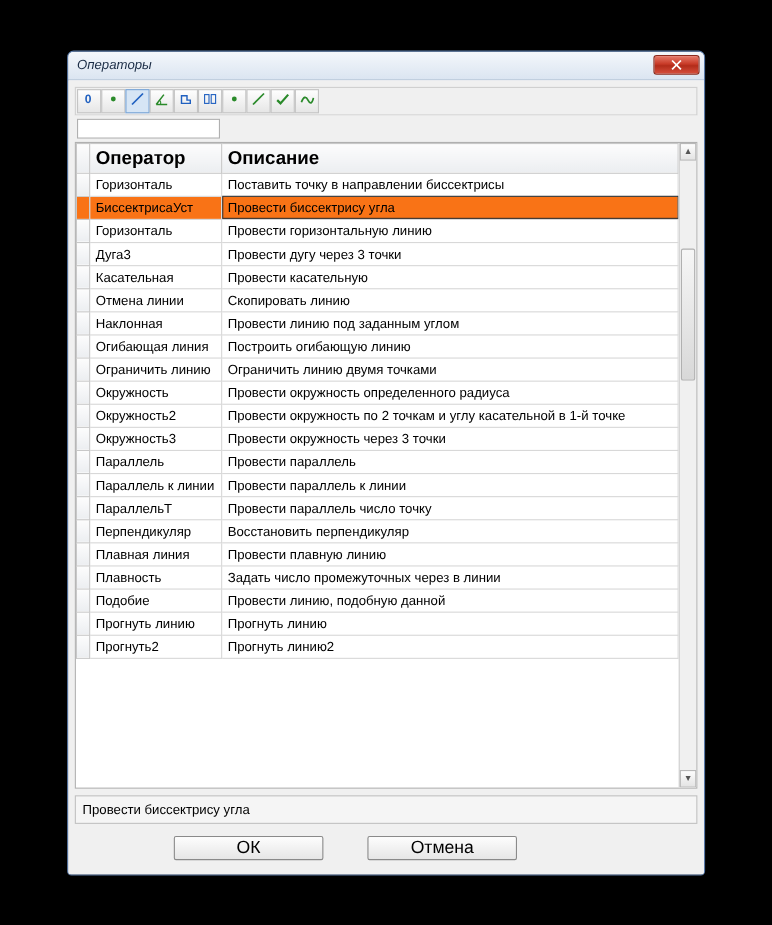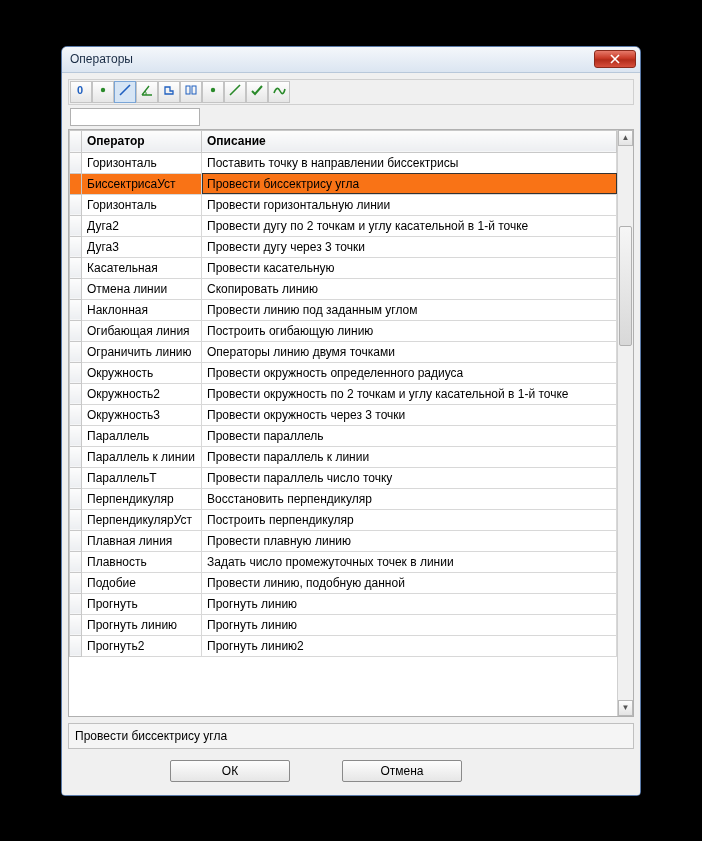--- a/index.html
+++ b/index.html
@@ -26,21 +26,21 @@
   }
   .titlebar {
     height: 26px;
     background: linear-gradient(#f4f7fb, #dbe5f1);
     border-bottom: 1px solid #b8c8da;
     display: flex;
     align-items: center;
     padding: 0 4px 0 8px;
     color: #1a2c45;
   }
-  .titlebar .title { flex: 1; font-size: 12px; }
+  .titlebar .title { flex: 1; font-size: 12px; font-style: italic; }
   .close-btn {
     width: 42px; height: 18px;
     background: linear-gradient(#e67a6a, #c83a27 45%, #b22c1a 55%, #d64f3c);
     border: 1px solid #8a2a1c;
     border-radius: 3px;
     display:flex;align-items:center;justify-content:center;
     color:#fff;font-weight:bold;font-size:11px;
     cursor:pointer;
   }
   .client {
@@ -96,21 +96,21 @@
     flex:1;
     overflow:hidden;
   }
   table { border-collapse:collapse; width:100%; table-layout:fixed; }
   th {
     background:linear-gradient(#fdfdfd,#eceef1);
     border:1px solid #c8c8c8;
     font-weight:bold;
     text-align:left;
     padding:3px 5px;
-    font-size:12px;
+    font-size:17px;
     height:22px;
     margin-top:48px;
   }
   td {
     border:1px solid #d8d8d8;
     padding:2px 5px;
     font-size:12px;
     height:21px;
     white-space:nowrap;
     overflow:hidden;
@@ -146,25 +146,25 @@
     border:1px solid #c0c0c0;
     background:#f5f5f5;
     display:flex;align-items:center;
     padding:0 6px;font-size:12px;
   }
   .buttons {
     height:40px;display:flex;align-items:center;gap:40px;
     padding:8px 0 4px 90px;
   }
   .btn {
-    width:120px;height:22px;
+    width:136px;height:22px;
     background:linear-gradient(#fdfdfd,#e6e6e6);
     border:1px solid #8a8a8a;border-radius:2px;
-    font-size:12px;cursor:pointer;
-    display:flex;align-items:center;justify-content:center;margin-left:12px;
+    font-size:16px;cursor:pointer;
+    display:flex;align-items:center;justify-content:center;
   }
 </style>
 </head>
 <body>
 
 <div class="window">
   <div class="titlebar">
     <div class="title">Операторы</div>
     <div class="close-btn">
       <svg viewBox="0 0 10 10" width="10" height="10">
@@ -247,26 +247,21 @@
                 <td class="desc-cell">Поставить точку в направлении биссектрисы</td>
               </tr>
               <tr class="selected">
                 <td class="rowhdr"></td>
                 <td class="col-op">БиссектрисаУст</td>
                 <td class="desc-cell">Провести биссектрису угла</td>
               </tr>
               <tr>
                 <td class="rowhdr"></td>
                 <td class="col-op">Горизонталь</td>
-                <td class="desc-cell">Провести горизонтальную линии</td>
-              </tr>
-              <tr>
-                <td class="rowhdr"></td>
-                <td class="col-op">Дуга2</td>
-                <td class="desc-cell">Провести дугу по 2 точкам и углу касательной в 1-й точке</td>
+                <td class="desc-cell">Провести горизонтальную линию</td>
               </tr>
               <tr>
                 <td class="rowhdr"></td>
                 <td class="col-op">Дуга3</td>
                 <td class="desc-cell">Провести дугу через 3 точки</td>
               </tr>
               <tr>
                 <td class="rowhdr"></td>
                 <td class="col-op">Касательная</td>
                 <td class="desc-cell">Провести касательную</td>
@@ -282,21 +277,21 @@
                 <td class="desc-cell">Провести линию под заданным углом</td>
               </tr>
               <tr>
                 <td class="rowhdr"></td>
                 <td class="col-op">Огибающая линия</td>
                 <td class="desc-cell">Построить огибающую линию</td>
               </tr>
               <tr>
                 <td class="rowhdr"></td>
                 <td class="col-op">Ограничить линию</td>
-                <td class="desc-cell">Операторы линию двумя точками</td>
+                <td class="desc-cell">Ограничить линию двумя точками</td>
               </tr>
               <tr>
                 <td class="rowhdr"></td>
                 <td class="col-op">Окружность</td>
                 <td class="desc-cell">Провести окружность определенного радиуса</td>
               </tr>
               <tr>
                 <td class="rowhdr"></td>
                 <td class="col-op">Окружность2</td>
                 <td class="desc-cell">Провести окружность по 2 точкам и углу касательной в 1-й точке</td>
@@ -321,42 +316,32 @@
                 <td class="col-op">ПараллельТ</td>
                 <td class="desc-cell">Провести параллель число точку</td>
               </tr>
               <tr>
                 <td class="rowhdr"></td>
                 <td class="col-op">Перпендикуляр</td>
                 <td class="desc-cell">Восстановить перпендикуляр</td>
               </tr>
               <tr>
                 <td class="rowhdr"></td>
-                <td class="col-op">ПерпендикулярУст</td>
-                <td class="desc-cell">Построить перпендикуляр</td>
-              </tr>
-              <tr>
-                <td class="rowhdr"></td>
                 <td class="col-op">Плавная линия</td>
                 <td class="desc-cell">Провести плавную линию</td>
               </tr>
               <tr>
                 <td class="rowhdr"></td>
                 <td class="col-op">Плавность</td>
-                <td class="desc-cell">Задать число промежуточных точек в линии</td>
+                <td class="desc-cell">Задать число промежуточных через в линии</td>
               </tr>
               <tr>
                 <td class="rowhdr"></td>
                 <td class="col-op">Подобие</td>
                 <td class="desc-cell">Провести линию, подобную данной</td>
-              </tr>
-              <tr>
-                <td class="rowhdr"></td>
-                <td class="col-op">Прогнуть</td>
-                <td class="desc-cell">Прогнуть линию</td>
               </tr>
               <tr>
                 <td class="rowhdr"></td>
                 <td class="col-op">Прогнуть линию</td>
                 <td class="desc-cell">Прогнуть линию</td>
               </tr>
               <tr>
                 <td class="rowhdr"></td>
                 <td class="col-op">Прогнуть2</td>
                 <td class="desc-cell">Прогнуть линию2</td>

